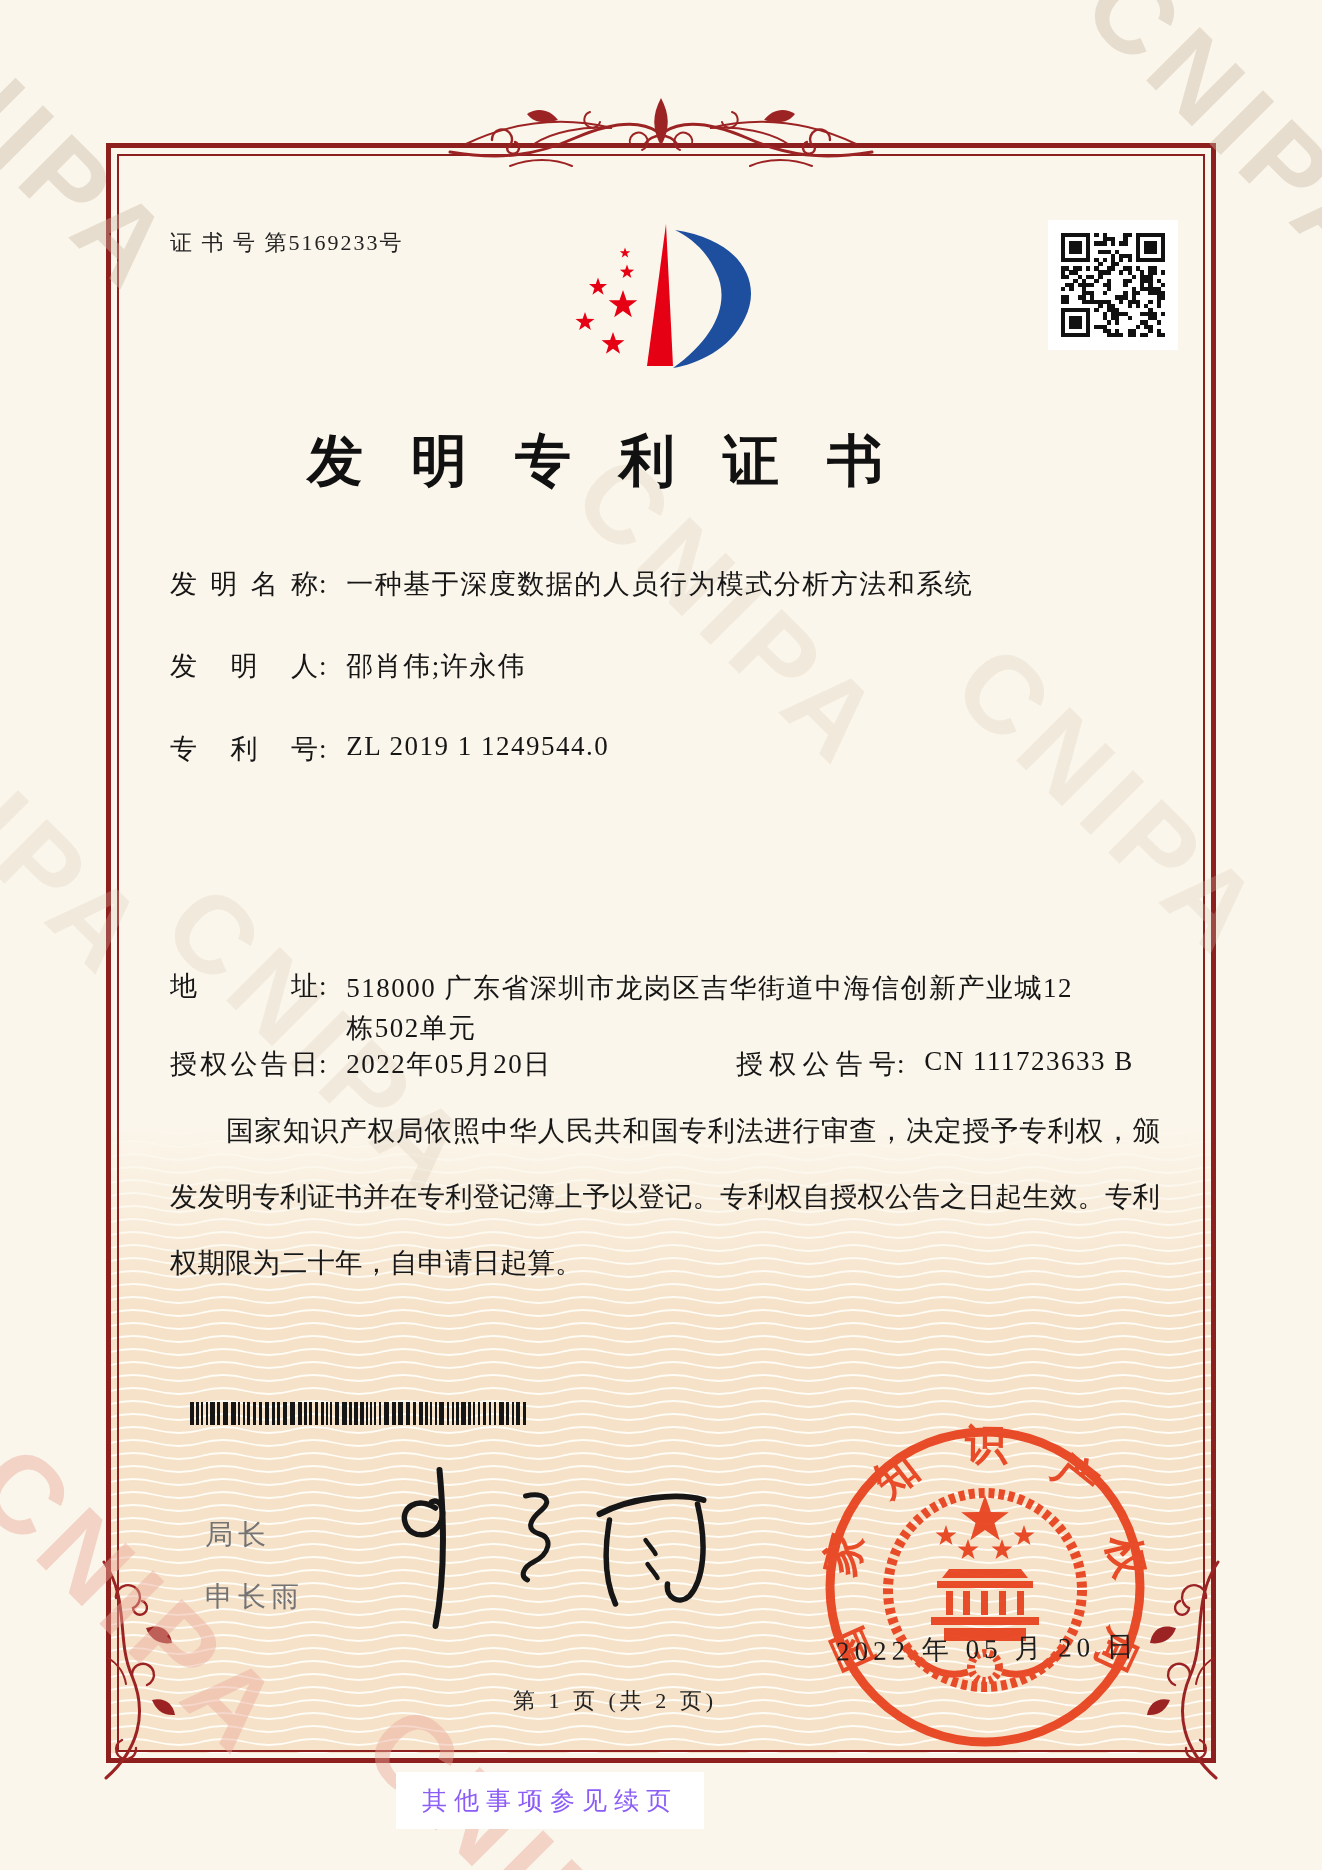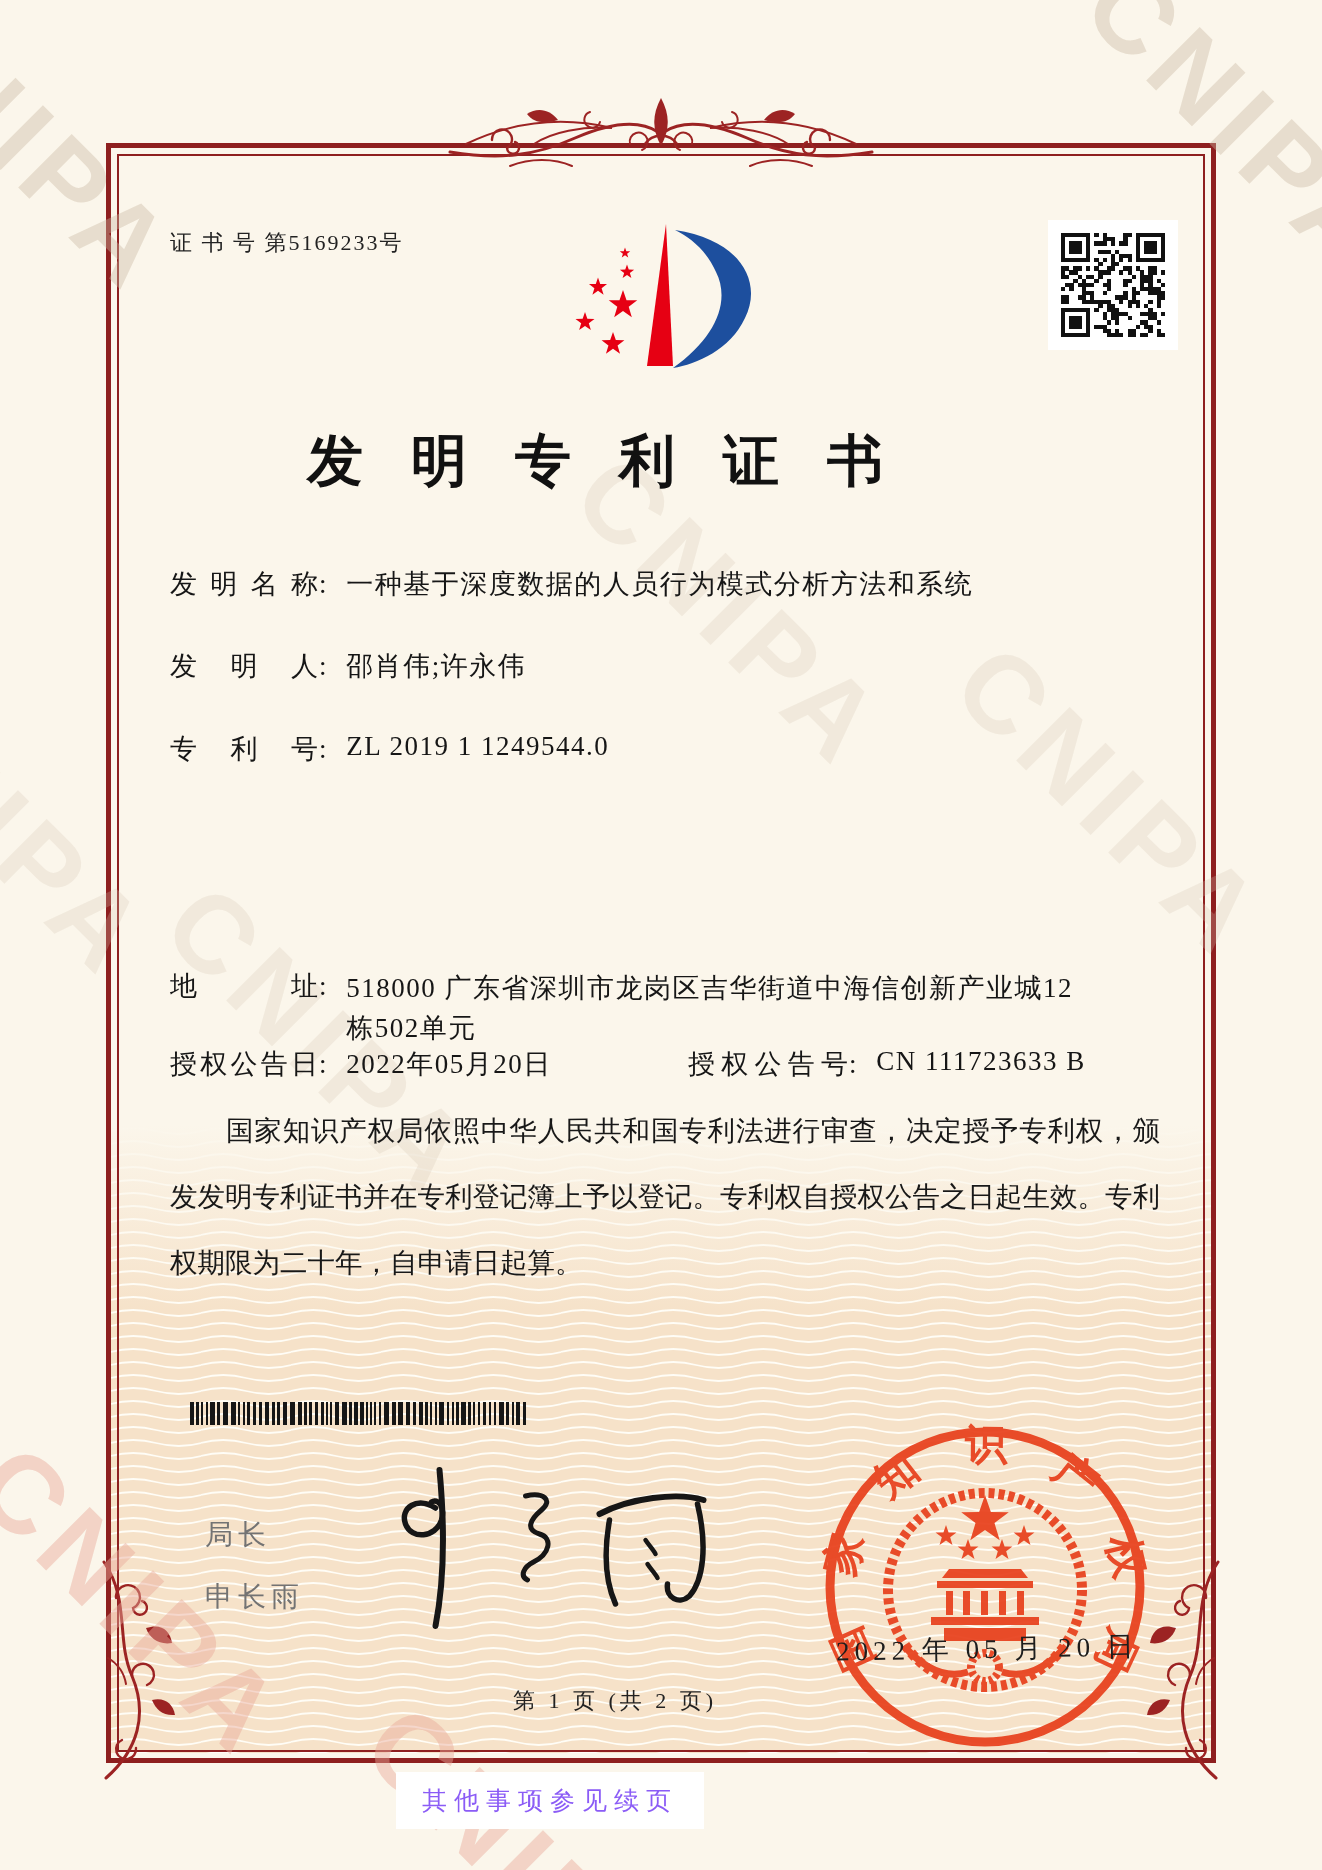--- a/index.html
+++ b/index.html
@@ -34,21 +34,21 @@
   .title { position:absolute; left:0; top:424px; width:1190px; text-align:center;
            font-size:56px; font-weight:700; letter-spacing:48px; padding-left:48px; color:#111; }
 
   
   .row { position:absolute; left:170px; width:1010px; font-size:27px; color:#161616; }
   .lbl { display:inline-block; width:148px; text-align:justify; text-align-last:justify; }
   .colon { margin-left:1px; }
   .val { display:inline-block; vertical-align:top; margin-left:13px; letter-spacing:1.5px; }
   .val-wrap { width:742px; line-height:40px; }
   .grant2 { position:absolute; left:518px; top:0; }
-  .grant2 .lbl { width:160px; }
+  .grant2 .lbl { width:160px;margin-left:48px; }
 
   
   .paras { position:absolute; left:170px; top:1098px; width:990px; font-size:27.5px;
            line-height:66px; text-align:justify; color:#181818; }
   .paras p { text-indent:56px; margin:0; }
   .paras p + p { margin-top:12px; }
 
   .barcode { position:absolute; left:190px; top:1402px; width:338px; height:23px; }
 
   .issuer-title, .issuer-name { position:absolute; left:205px; font-size:28px; letter-spacing:5px;

